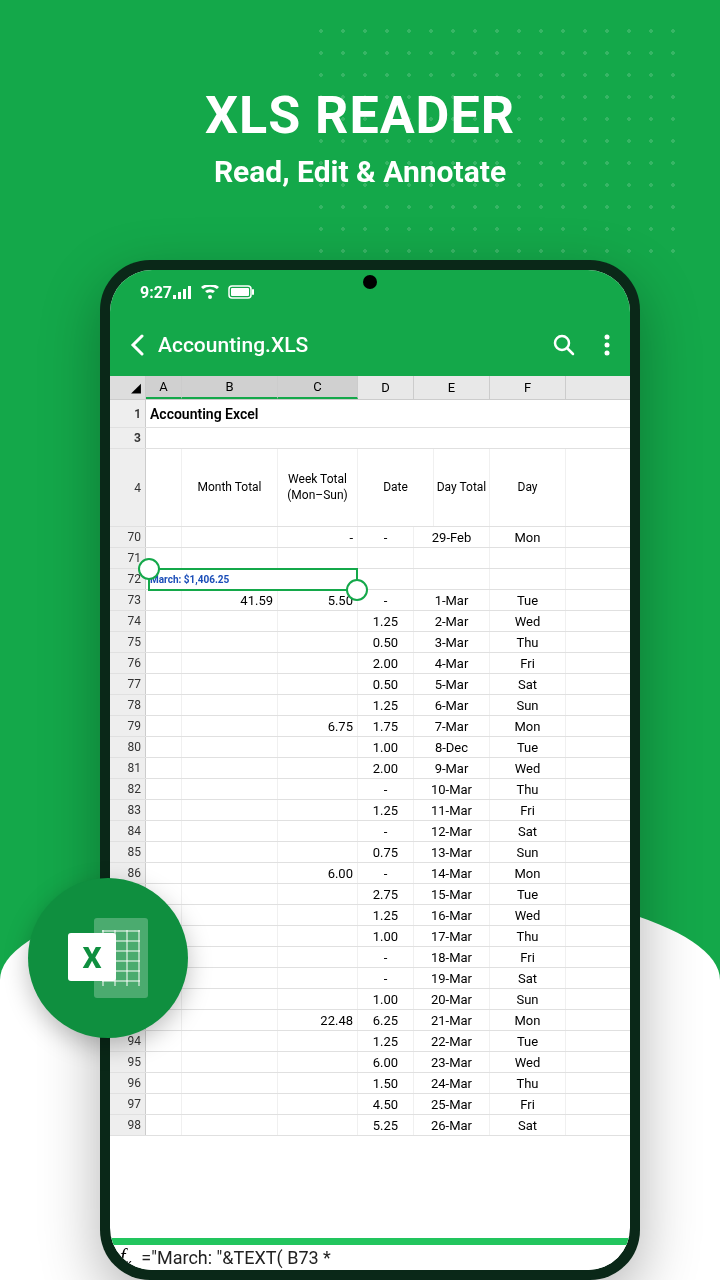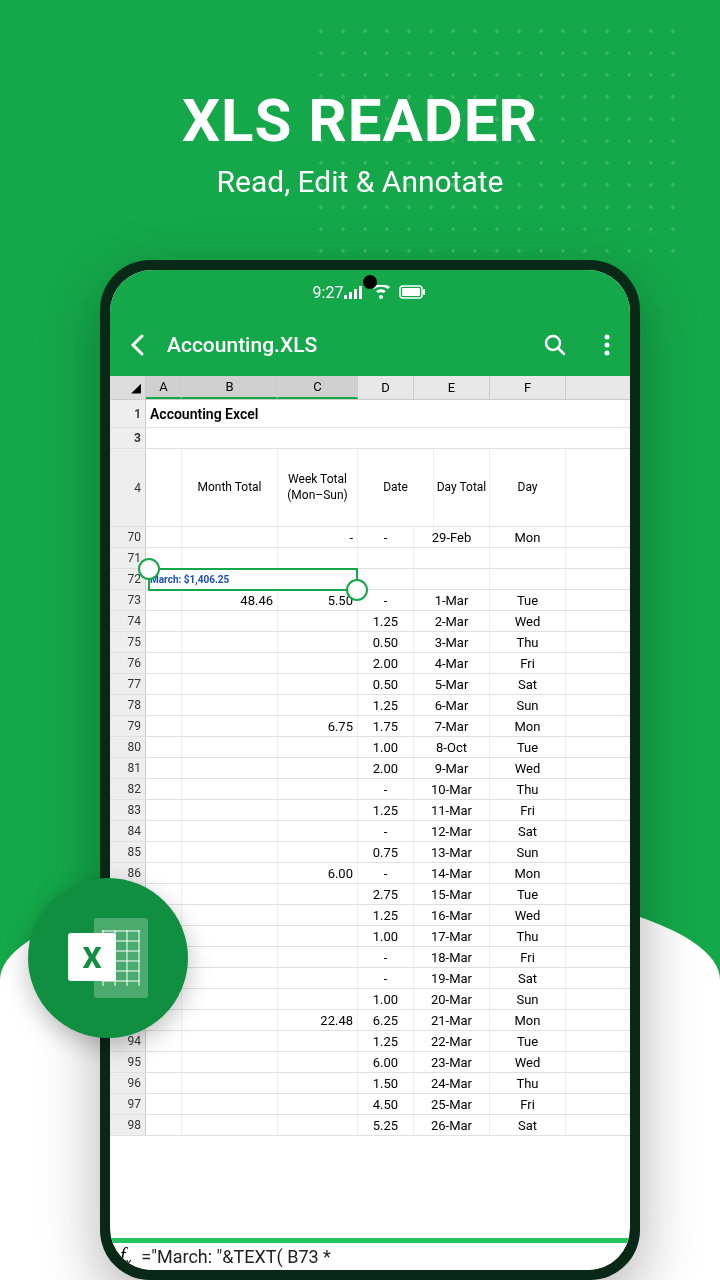--- a/index.html
+++ b/index.html
@@ -1,27 +1,27 @@
 <!DOCTYPE html>
 <html><head>
 <meta charset="utf-8">
 <style>
 *{margin:0;padding:0;box-sizing:border-box;font-family:-apple-system,BlinkMacSystemFont,"Segoe UI",Roboto,sans-serif}
 body{width:720px;height:1280px;background:#14a84a;position:relative;overflow:hidden}
 .bg-curve{position:absolute;bottom:0;left:0;right:0;height:400px;background:#fff;border-radius:50% 50% 0 0 / 100px 100px 0 0;clip-path:ellipse(120% 100% at 50% 100%)}
 .dots{position:absolute;right:30px;top:20px;width:380px;height:240px;opacity:.15;background-image:radial-gradient(circle,#fff 2px,transparent 2px);background-size:22px 22px}
 .hero{position:absolute;top:85px;left:0;right:0;text-align:center;color:#fff}
-.hero h1{font-size:60px;font-weight:700;letter-spacing:1px}
-.hero p{font-size:30px;margin-top:8px;font-weight:400}
+.hero h1{font-size:52px;font-weight:700;letter-spacing:1px}
+.hero p{font-size:30px;margin-top:8px;font-weight:700}
 .phone{position:absolute;top:260px;left:100px;width:540px;height:1020px;background:#0a2818;border-radius:50px;padding:10px;box-shadow:0 20px 60px rgba(0,0,0,.3)}
 .phone-inner{width:100%;height:100%;background:#fff;border-radius:42px;overflow:hidden;position:relative}
-.statusbar{background:#14a84a;height:44px;display:flex;justify-content:center;align-items:center;padding:0 30px;color:#fff;font-size:16px;font-weight:400}
+.statusbar{background:#14a84a;height:44px;display:flex;justify-content:flex-start;align-items:center;padding:0 30px;color:#fff;font-size:16px;font-weight:700}
 .status-right{display:flex;gap:8px;align-items:center}
 .camera{position:absolute;top:15px;left:50%;transform:translateX(-50%);width:14px;height:14px;background:#000;border-radius:50%;z-index:10}
-.appbar{background:#14a84a;height:62px;display:flex;align-items:center;padding:0 20px;color:#fff;gap:23px}
+.appbar{background:#14a84a;height:62px;display:flex;align-items:center;padding:0 20px;color:#fff;gap:14px}
 .appbar-title{font-size:21px;font-weight:500;flex:1}
 .colheader{display:flex;background:#e8e8e8;border-bottom:1px solid #ccc;height:24px;font-size:13px}
 .rownum-col{width:36px;text-align:center;background:#ddd;border-right:1px solid #ccc;display:flex;align-items:center;justify-content:flex-end;padding-right:4px}
 .col-cell{text-align:center;border-right:1px solid #ccc;display:flex;align-items:center;justify-content:center}
 .col-A{width:36px} .col-B{width:96px} .col-C{width:80px} .col-D{width:56px} .col-E{width:76px} .col-F{width:76px}
 .selcols{background:#d0d0d0;border-bottom:2px solid #14a84a}
 .sheet{overflow:hidden;font-size:13px;background:#fff}
 .row{display:flex;border-bottom:1px solid #e0e0e0;height:21px;align-items:center}
 .rn{width:36px;text-align:right;padding-right:4px;background:#eee;border-right:1px solid #ccc;font-size:12px;color:#333;align-self:stretch;display:flex;align-items:center;justify-content:flex-end}
 .cell{border-right:1px solid #f0f0f0;padding:0 4px;align-self:stretch;display:flex;align-items:center;overflow:hidden;white-space:nowrap}
@@ -30,21 +30,21 @@
 .row1 .cell{justify-content:flex-start}
 .row3{color:#14a84a;font-weight:700;font-size:13.5px}
 .row3 .cell{overflow:visible;justify-content:flex-start}
 .row4{height:78px;font-size:12px}
 .row4 .cell{text-align:left;justify-content:center;line-height:1.3}
 .row72{position:relative}
 .row72 .seltext{color:#1a4db8;font-weight:700;font-size:10px}
 .selbox{position:absolute;left:38px;top:-1px;width:210px;height:23px;border:2px solid #14a84a;pointer-events:none}
 .handle{position:absolute;width:22px;height:22px;background:#fff;border:2.5px solid #14a84a;border-radius:50%}
 .h1{left:-12px;top:-12px} .h2{right:-12px;bottom:-12px}
-.fx{position:absolute;bottom:0;left:0;right:0;height:32px;background:#fff;border-top:5px solid #22c55e;display:flex;align-items:center;font-size:16px;padding:0 10px;gap:10px}
+.fx{position:absolute;bottom:0;left:0;right:0;height:32px;background:#fff;border-top:7px solid #22c55e;display:flex;align-items:center;font-size:16px;padding:0 10px;gap:10px}
 .fx-f{font-style:italic;font-family:serif;font-size:20px}
 .excel-icon{position:absolute;left:28px;top:878px;width:160px;height:160px;background:#0f8f3f;border-radius:50%;display:flex;align-items:center;justify-content:center;z-index:20;box-shadow:0 8px 24px rgba(0,0,0,.25)}
 .xfile{position:relative;width:80px;height:90px}
 .xsheet{position:absolute;right:0;top:5px;width:54px;height:80px;background:rgba(255,255,255,.25);border-radius:3px}
 .xsheet::before{content:'';position:absolute;top:12px;left:8px;right:8px;height:56px;background:repeating-linear-gradient(to bottom,rgba(255,255,255,.5) 0 2px,transparent 2px 10px),repeating-linear-gradient(to right,rgba(255,255,255,.5) 0 2px,transparent 2px 12px)}
 .xbadge{position:absolute;left:0;top:20px;width:48px;height:48px;background:#fff;border-radius:3px;display:flex;align-items:center;justify-content:center;color:#0f8f3f;font-weight:800;font-size:30px}
 svg{display:block}
 </style>
 </head>
 <body>
@@ -157,21 +157,21 @@
             <div class="cell ce"></div>
             <div class="cell cf"></div>
             <div class="selbox">
               <div class="handle h1"></div>
               <div class="handle h2"></div>
             </div>
           </div>
           <div class="row">
             <div class="rn">73</div>
             <div class="cell ca"></div>
-            <div class="cell cb">48.46</div>
+            <div class="cell cb">41.59</div>
             <div class="cell cc">5.50</div>
             <div class="cell cd">-</div>
             <div class="cell ce">1-Mar</div>
             <div class="cell cf">Tue</div>
           </div>
           <div class="row">
             <div class="rn">74</div>
             <div class="cell ca"></div>
             <div class="cell cb"></div>
             <div class="cell cc"></div>
@@ -223,21 +223,21 @@
             <div class="cell cd">1.75</div>
             <div class="cell ce">7-Mar</div>
             <div class="cell cf">Mon</div>
           </div>
           <div class="row">
             <div class="rn">80</div>
             <div class="cell ca"></div>
             <div class="cell cb"></div>
             <div class="cell cc"></div>
             <div class="cell cd">1.00</div>
-            <div class="cell ce">8-Oct</div>
+            <div class="cell ce">8-Dec</div>
             <div class="cell cf">Tue</div>
           </div>
           <div class="row">
             <div class="rn">81</div>
             <div class="cell ca"></div>
             <div class="cell cb"></div>
             <div class="cell cc"></div>
             <div class="cell cd">2.00</div>
             <div class="cell ce">9-Mar</div>
             <div class="cell cf">Wed</div>

